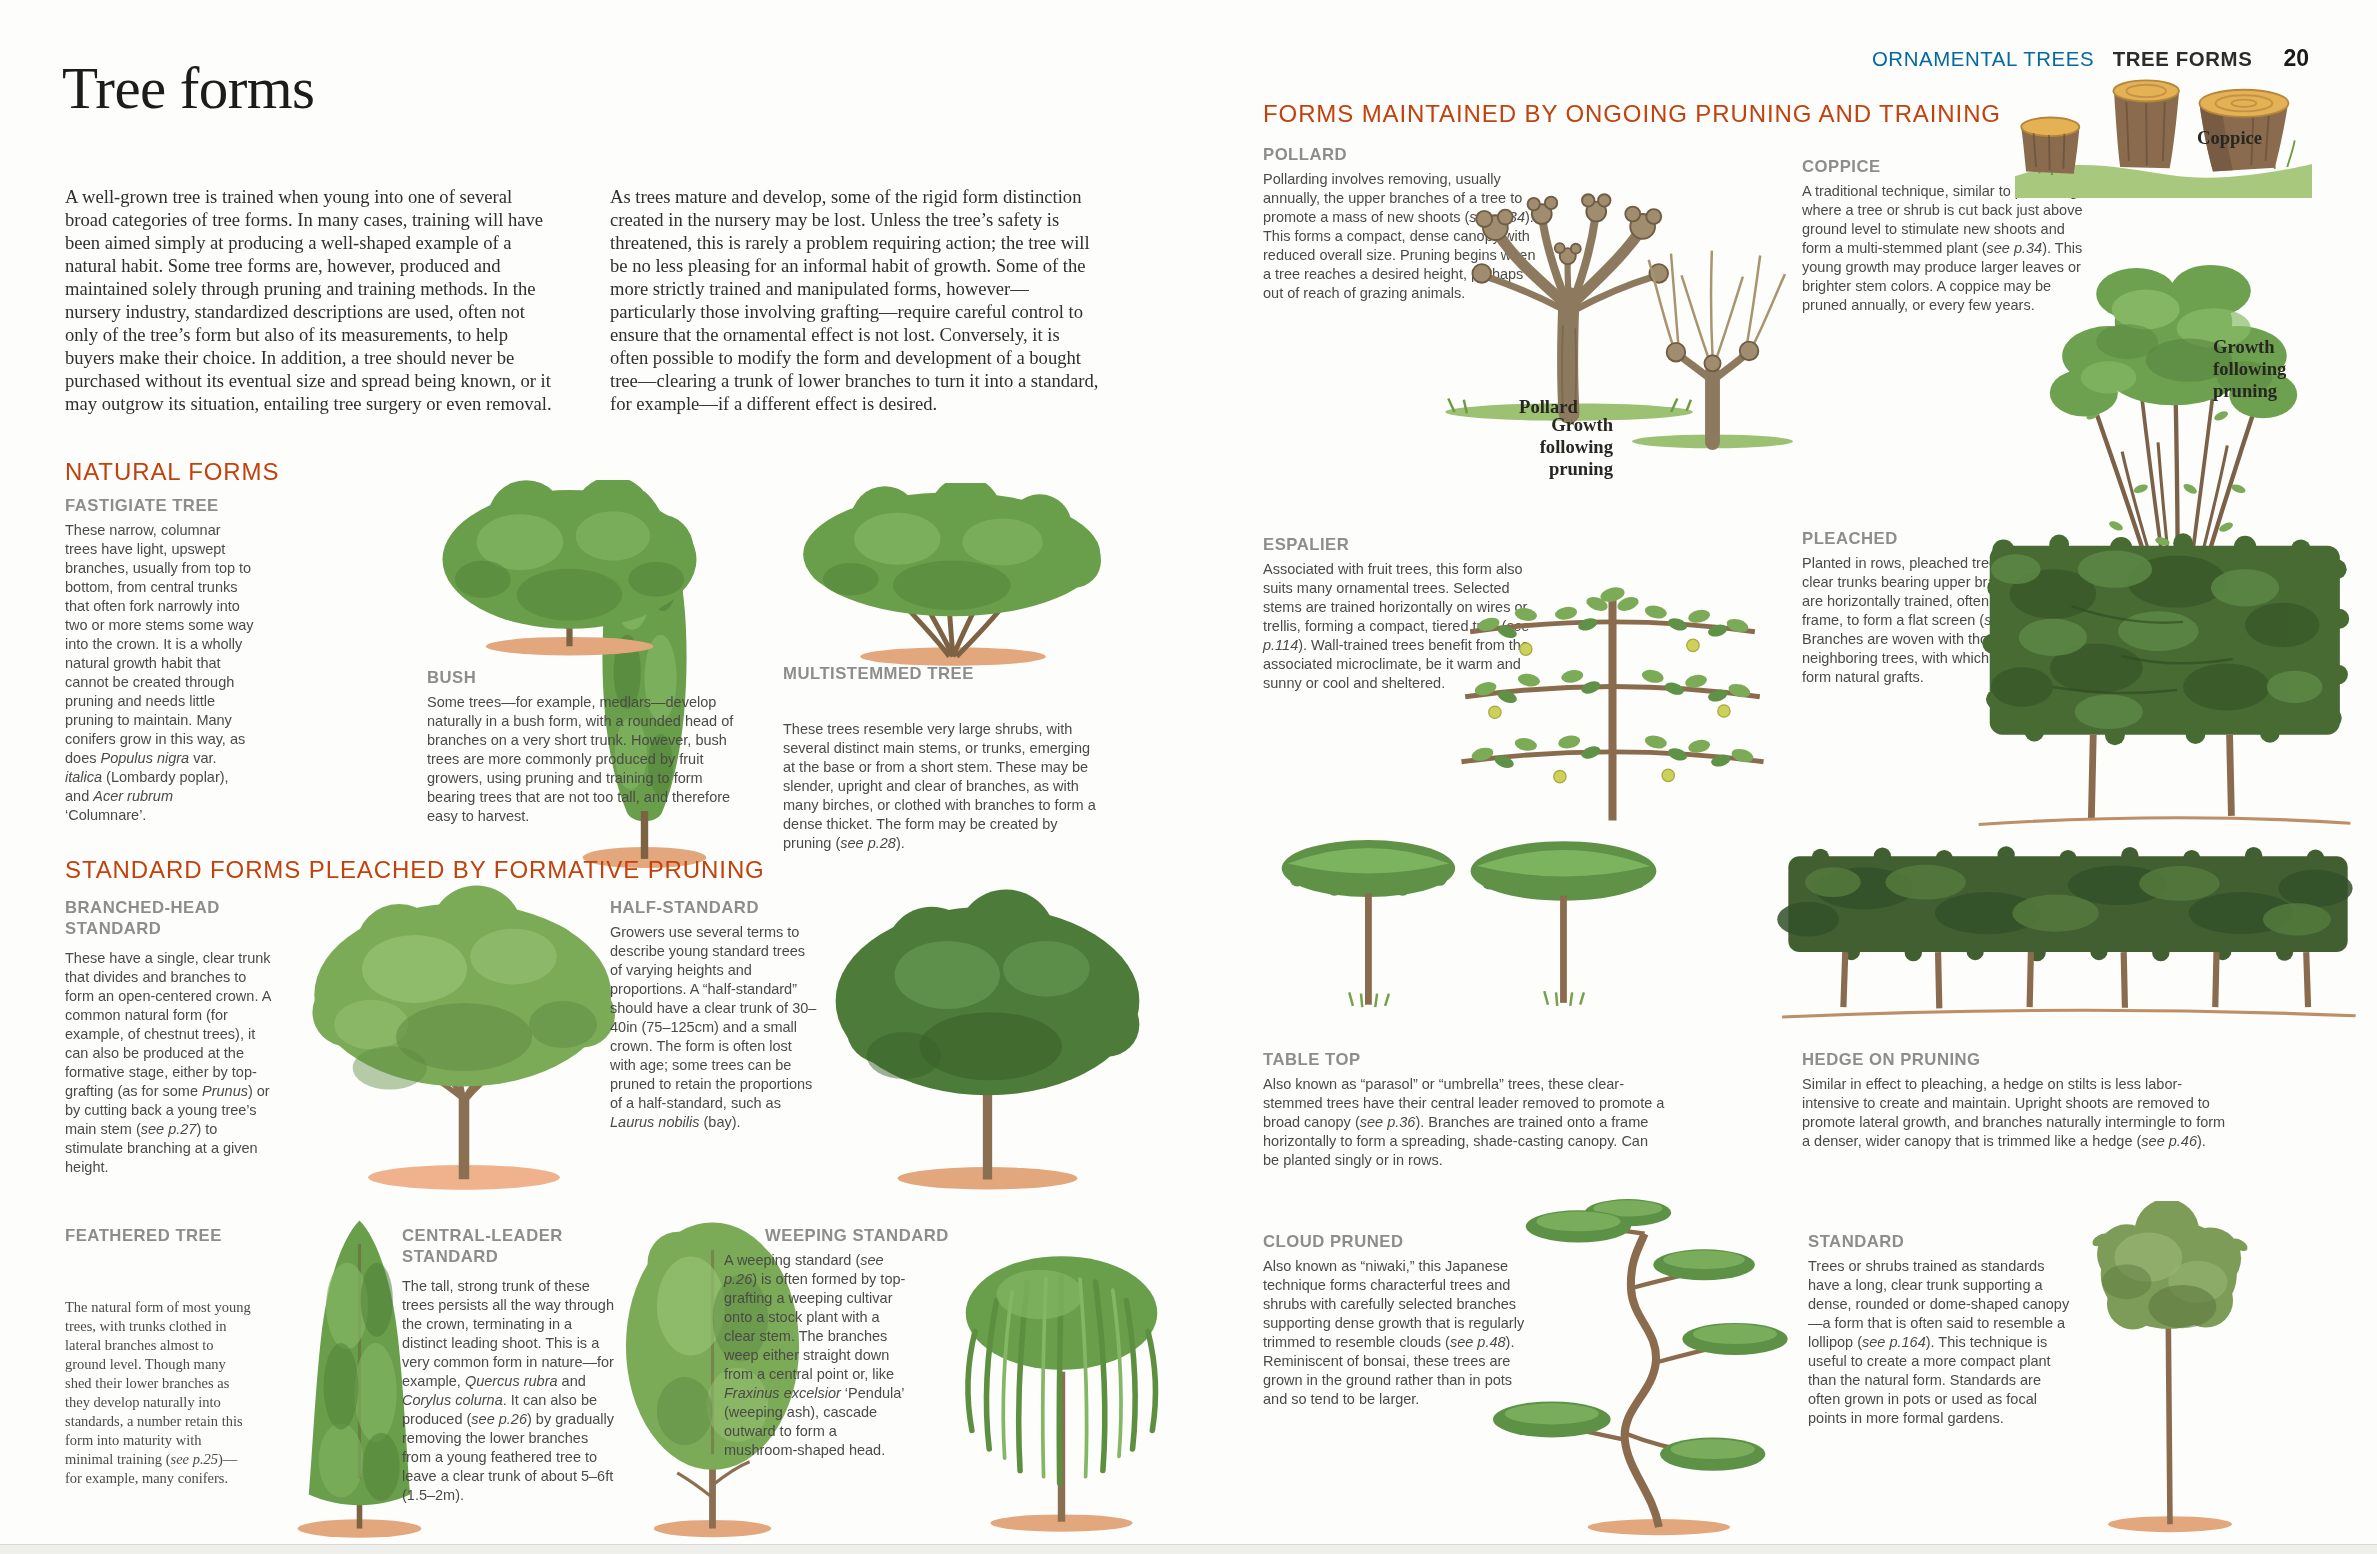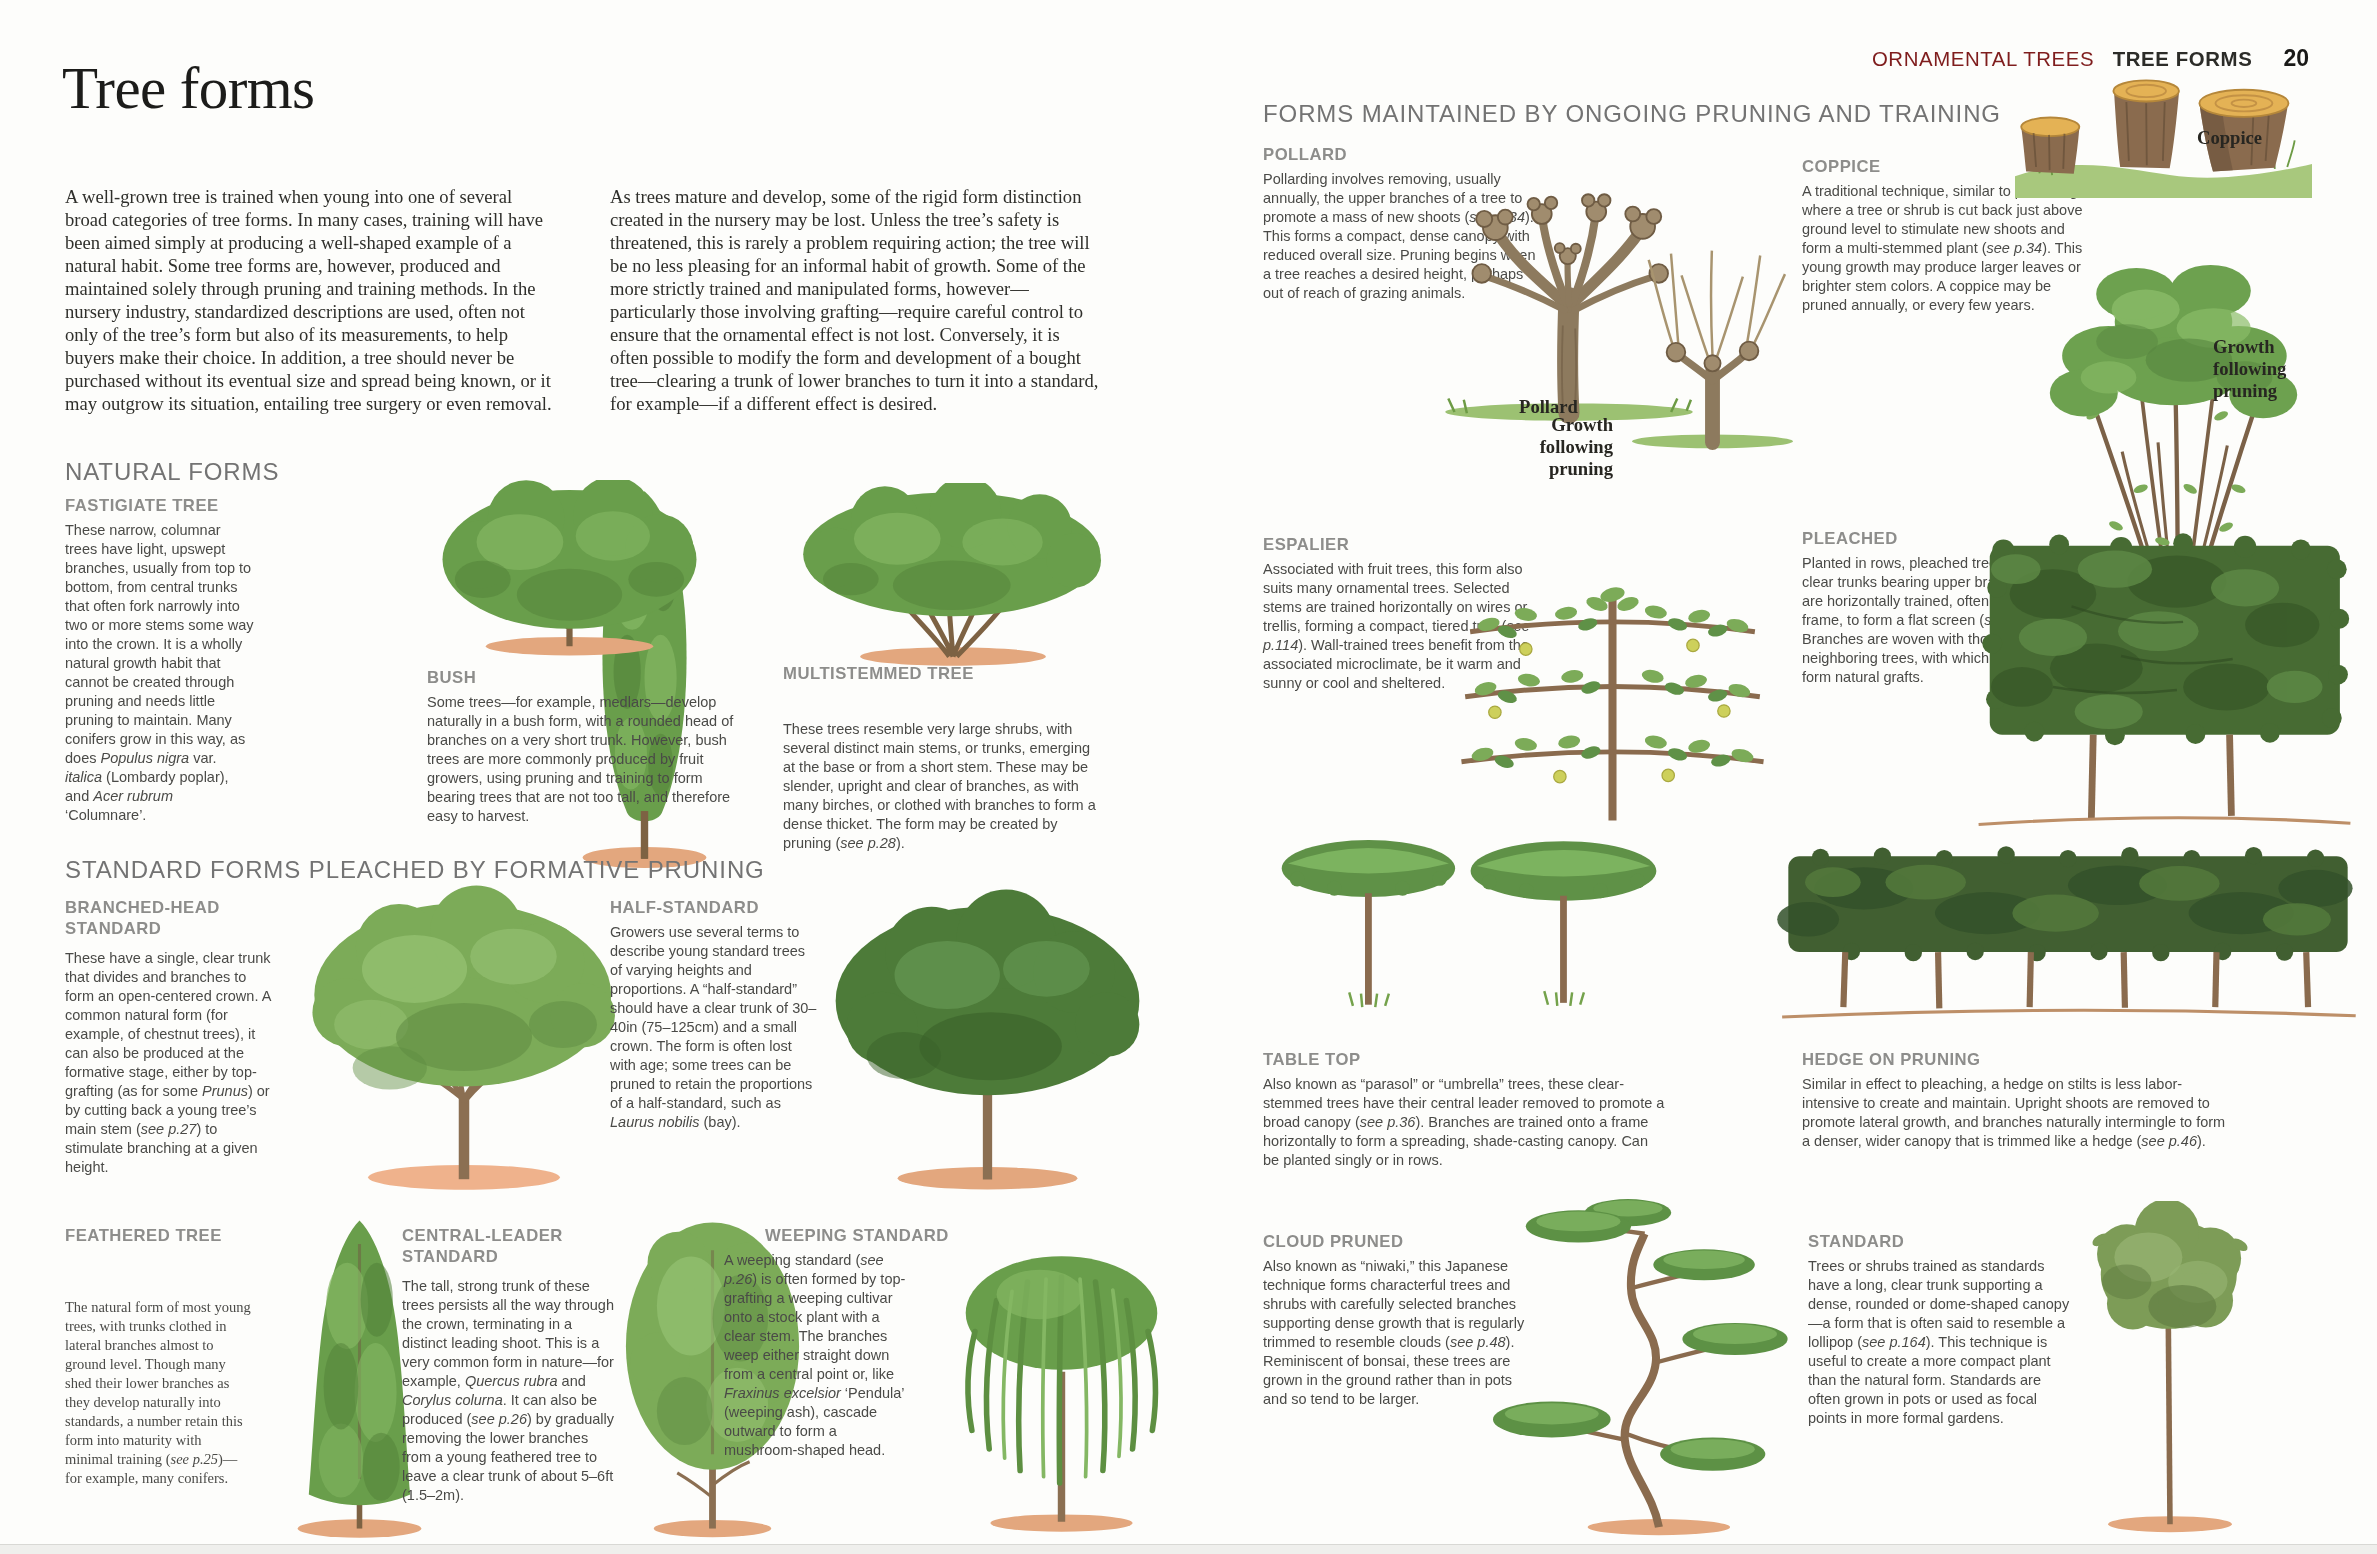--- a/index.html
+++ b/index.html
@@ -1,26 +1,26 @@
 <!DOCTYPE html>
 <html style="font-size:10px"><head>
 <meta charset="utf-8">
 <style>
   html,body{margin:0;padding:0;background:#ffffff;}
   .spread{position:relative;width:2377px;height:1555px;background:#fdfdfb;font-family:"Liberation Sans",sans-serif;overflow:hidden;}
   .abs{position:absolute;}
   .title{font-family:"Liberation Serif",serif;font-size:59px;font-weight:400;color:#1c1c1a;letter-spacing:-0.6px;}
   .intro{font-family:"Liberation Serif",serif;font-size:18.6px;line-height:23px;color:#2f2f2b;}
-  .h2{font-size:24px;font-weight:500;color:#737373;letter-spacing:0.9px;}
+  .h2{font-size:24px;font-weight:500;color:#c2410c;letter-spacing:0.9px;}
   .subhead{font-size:16.7px;font-weight:700;color:#8d8d8b;letter-spacing:0.5px;line-height:21px;}
   .body{font-size:14.5px;line-height:19px;color:#4a4a47;}
   .caption{font-family:"Liberation Serif",serif;font-size:18.6px;font-weight:700;color:#272621;line-height:22px;}
   .pre{white-space:pre-line;}
   .runhead{top:45px;right:68px;display:flex;align-items:baseline;}
-  .rh-section{font-size:20.4px;color:#7f1d1d;letter-spacing:0.6px;}
+  .rh-section{font-size:20.4px;color:#0369a1;letter-spacing:0.6px;}
   .rh-title{font-size:20.4px;font-weight:700;color:#2c2c28;letter-spacing:0.6px;margin-left:18.6px;}
   .rh-num{font-size:23px;font-weight:700;color:#191917;margin-left:31px;}
   .page-edge{left:0;top:1544px;width:2377px;height:10.5px;background:#efefec;border-top:1.9px solid #d8d8d4;}
   .ctr{text-align:center;}
   .rgt{text-align:right;}
   svg{display:block;}
 </style>
 </head>
 <body>
 

